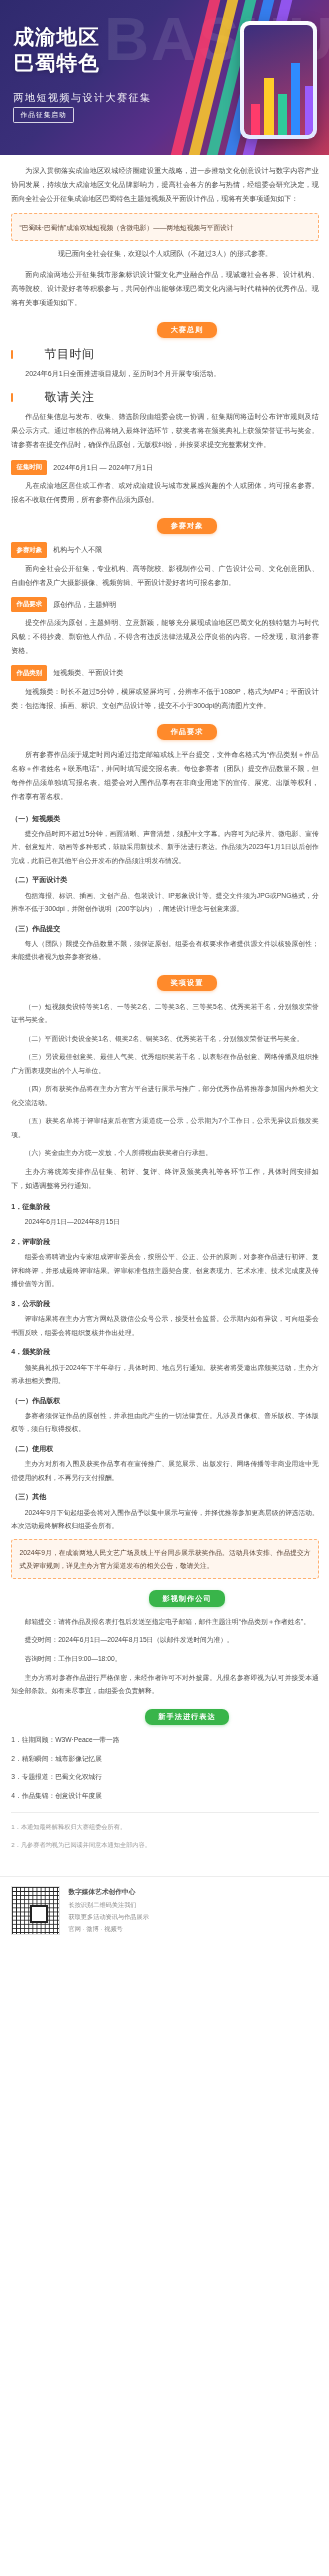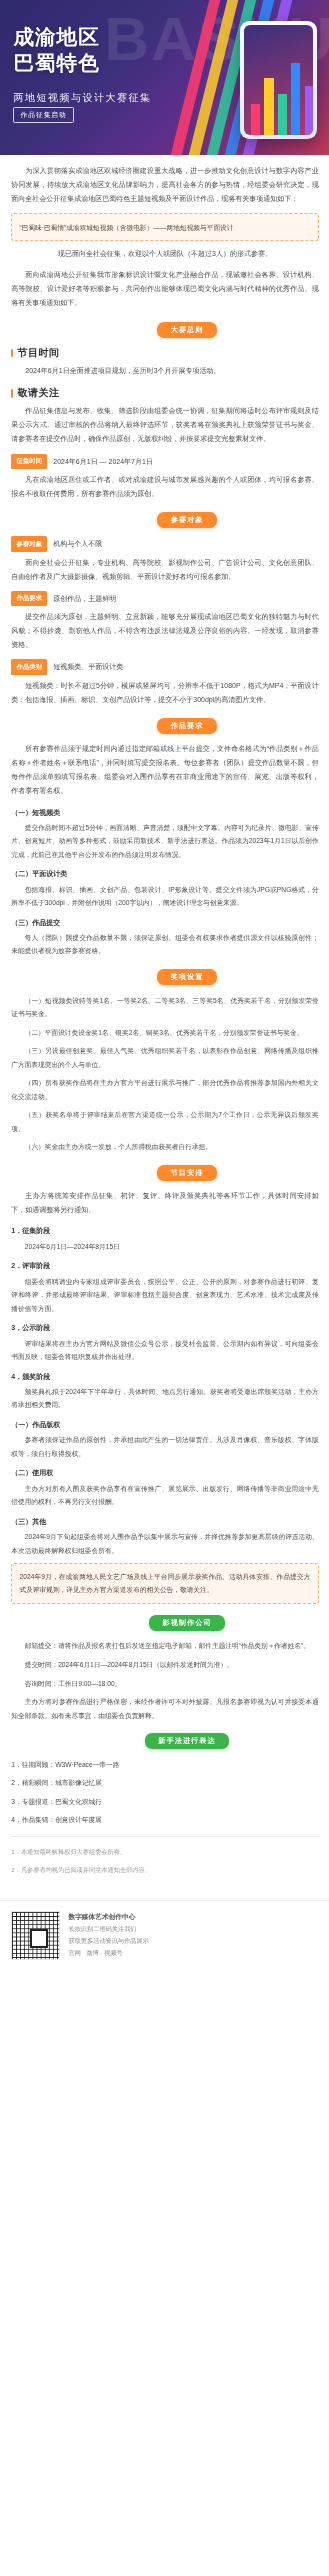--- a/index.html
+++ b/index.html
@@ -90,21 +90,21 @@
   .pill.green { background:#39b54a; box-shadow:0 1px 3.1px rgba(57,181,74,.35); }
 
   
   .barhead {
     display:flex; align-items:center; gap:4.1px;
     margin: 8.2px 0 4.1px 0;
   }
   .barhead .bar {
     display:inline-block; width:2.1px; height:8.8px; background:#ff8a2b; border-radius:1px;
   }
-  .barhead .txt { font-size:10px; font-weight:bold; color:#333; letter-spacing:0.5px; }
+  .barhead .txt { font-size:12px; font-weight:normal; color:#333; letter-spacing:0.5px;margin-left:27px; }
 
   
   .tag {
     display:inline-block;
     background:#ff8a2b; color:#fff;
     font-size:6.4px; font-weight:bold;
     padding:1.5px 5.2px; border-radius:1.5px;
     margin-right:4.1px;
   }
   .tagline{ margin: 5.2px 0 4.1px 0; font-size:7px; line-height:1.9; }
@@ -253,23 +253,20 @@
     <div class="pill-wrap">
       <span class="pill">奖项设置</span>
     </div>
     <p class="mini ind">（一）短视频类设特等奖1名、一等奖2名、二等奖3名、三等奖5名、优秀奖若干名，分别颁发荣誉证书与奖金。</p>
     <p class="mini ind">（二）平面设计类设金奖1名、银奖2名、铜奖3名、优秀奖若干名，分别颁发荣誉证书与奖金。</p>
     <p class="mini ind">（三）另设最佳创意奖、最佳人气奖、优秀组织奖若干名，以表彰在作品创意、网络传播及组织推广方面表现突出的个人与单位。</p>
     <p class="mini ind">（四）所有获奖作品将在主办方官方平台进行展示与推广，部分优秀作品将推荐参加国内外相关文化交流活动。</p>
     <p class="mini ind">（五）获奖名单将于评审结束后在官方渠道统一公示，公示期为7个工作日，公示无异议后颁发奖项。</p>
     <p class="mini ind">（六）奖金由主办方统一发放，个人所得税由获奖者自行承担。</p>
 
-    <div class="pill-wrap">
-      <span class="pill">节目安排</span>
-    </div>
     <p class="para">主办方将统筹安排作品征集、初评、复评、终评及颁奖典礼等各环节工作，具体时间安排如下，如遇调整将另行通知。</p>
 
     <div class="sub-h">1．征集阶段</div>
     <p class="mini ind">2024年6月1日—2024年8月15日</p>
 
     <div class="sub-h">2．评审阶段</div>
     <p class="mini ind">组委会将聘请业内专家组成评审委员会，按照公平、公正、公开的原则，对参赛作品进行初评、复评和终评，并形成最终评审结果。评审标准包括主题契合度、创意表现力、艺术水准、技术完成度及传播价值等方面。</p>
 
     <div class="sub-h">3．公示阶段</div>
     <p class="mini ind">评审结果将在主办方官方网站及微信公众号公示，接受社会监督。公示期内如有异议，可向组委会书面反映，组委会将组织复核并作出处理。</p>

